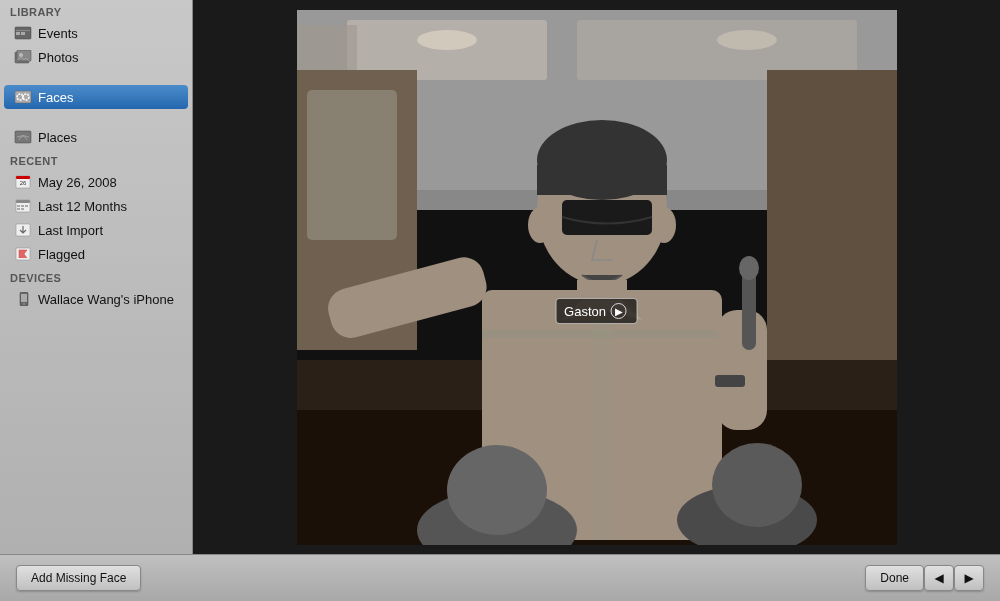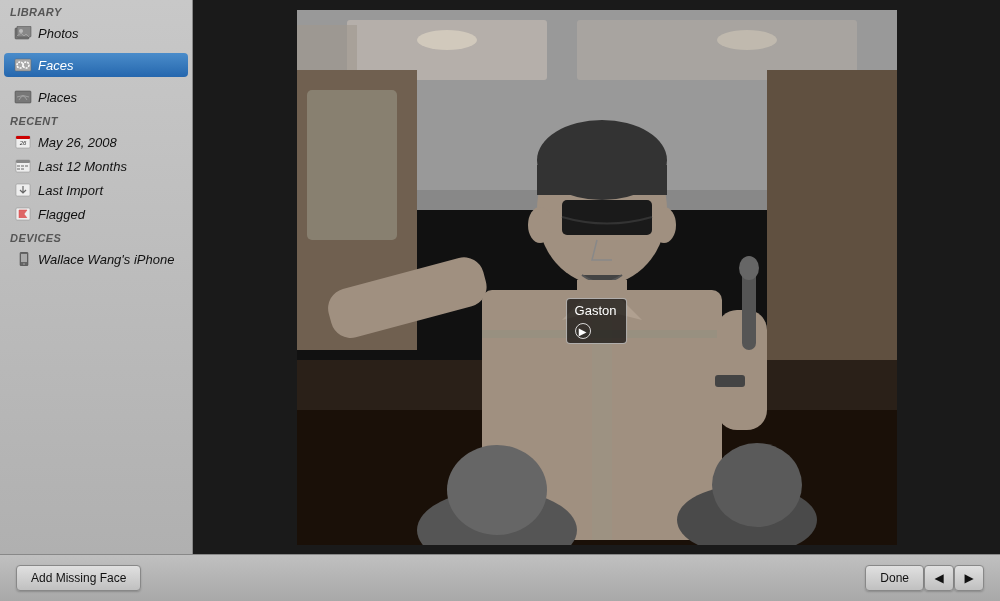--- a/index.html
+++ b/index.html
@@ -22,21 +22,20 @@
     
     .sidebar {
       width: 193px;
       background: linear-gradient(to bottom, #c8c8c8 0%, #b0b0b0 100%);
       border-right: 1px solid #888;
       display: flex;
       flex-direction: column;
       flex-shrink: 0;
       color: #222;
       overflow: hidden;
-      font-style: italic;
     }
     .sidebar-section-header {
       font-size: 11px;
       font-weight: bold;
       color: #555;
       padding: 6px 10px 3px 10px;
       text-transform: uppercase;
       letter-spacing: 0.04em;
     }
     .sidebar-item {
@@ -45,21 +44,21 @@
       padding: 3px 10px 3px 14px;
       cursor: pointer;
       color: #111;
       font-size: 13px;
       gap: 6px;
     }
     .sidebar-item.selected {
       background: linear-gradient(to bottom, #4a8cca 0%, #2567ae 100%);
       color: #fff;
       border-radius: 4px;
-      margin: 8px 4px;
+      margin: 16px 4px;
       padding: 3px 6px 3px 10px;
     }
     .sidebar-icon {
       width: 18px;
       height: 18px;
       flex-shrink: 0;
       display: flex;
       align-items: center;
       justify-content: center;
     }
@@ -88,27 +87,26 @@
     .face-tag {
       position: absolute;
       top: 54%;
       left: 50%;
       transform: translateX(-50%);
       background: rgba(0,0,0,0.65);
       border: 1.5px solid rgba(255,255,255,0.6);
       border-radius: 4px;
       padding: 4px 10px 4px 8px;
       display: flex;
-      align-items: flex-start;
+      align-items: center;
       gap: 5px;
       color: #fff;
       font-size: 13px;
       font-weight: 500;
       white-space: nowrap;
-      flex-direction: column;
     }
     .face-tag-arrow {
       width: 16px;
       height: 16px;
       border: 1.5px solid rgba(255,255,255,0.8);
       border-radius: 50%;
       display: flex;
       align-items: center;
       justify-content: center;
       font-size: 10px;
@@ -166,20 +164,31 @@
     }
   </style>
 </head>
 <body>
 
 <div class="app-container">
 
   <div class="sidebar">
     <div class="sidebar-section-header">LIBRARY</div>
 
+    <div class="sidebar-item">
+      <div class="sidebar-icon">
+        <svg class="sidebar-svg" viewBox="0 0 18 14" fill="none">
+          <rect x="1" y="1" width="16" height="12" rx="1" fill="#666" stroke="#444" stroke-width="0.5"></rect>
+          <rect x="2" y="4" width="14" height="1" fill="#888"></rect>
+          <rect x="2" y="6" width="4" height="3" fill="#aaa"></rect>
+          <rect x="7" y="6" width="4" height="3" fill="#aaa"></rect>
+        </svg>
+      </div>
+      <span>Events</span>
+    </div>
 
     <div class="sidebar-item">
       <div class="sidebar-icon">
         <svg class="sidebar-svg" viewBox="0 0 18 14" fill="none">
           <rect x="1" y="2" width="14" height="11" rx="1" fill="#777" stroke="#444" stroke-width="0.5"></rect>
           <rect x="3" y="0" width="14" height="11" rx="1" fill="#888" stroke="#444" stroke-width="0.5"></rect>
           <circle cx="7" cy="5" r="2" fill="#bbb"></circle>
           <path d="M3 10 l4-3 l3 3 l2-2 l3 3" stroke="#aaa" stroke-width="0.8" fill="none"></path>
         </svg>
       </div>

